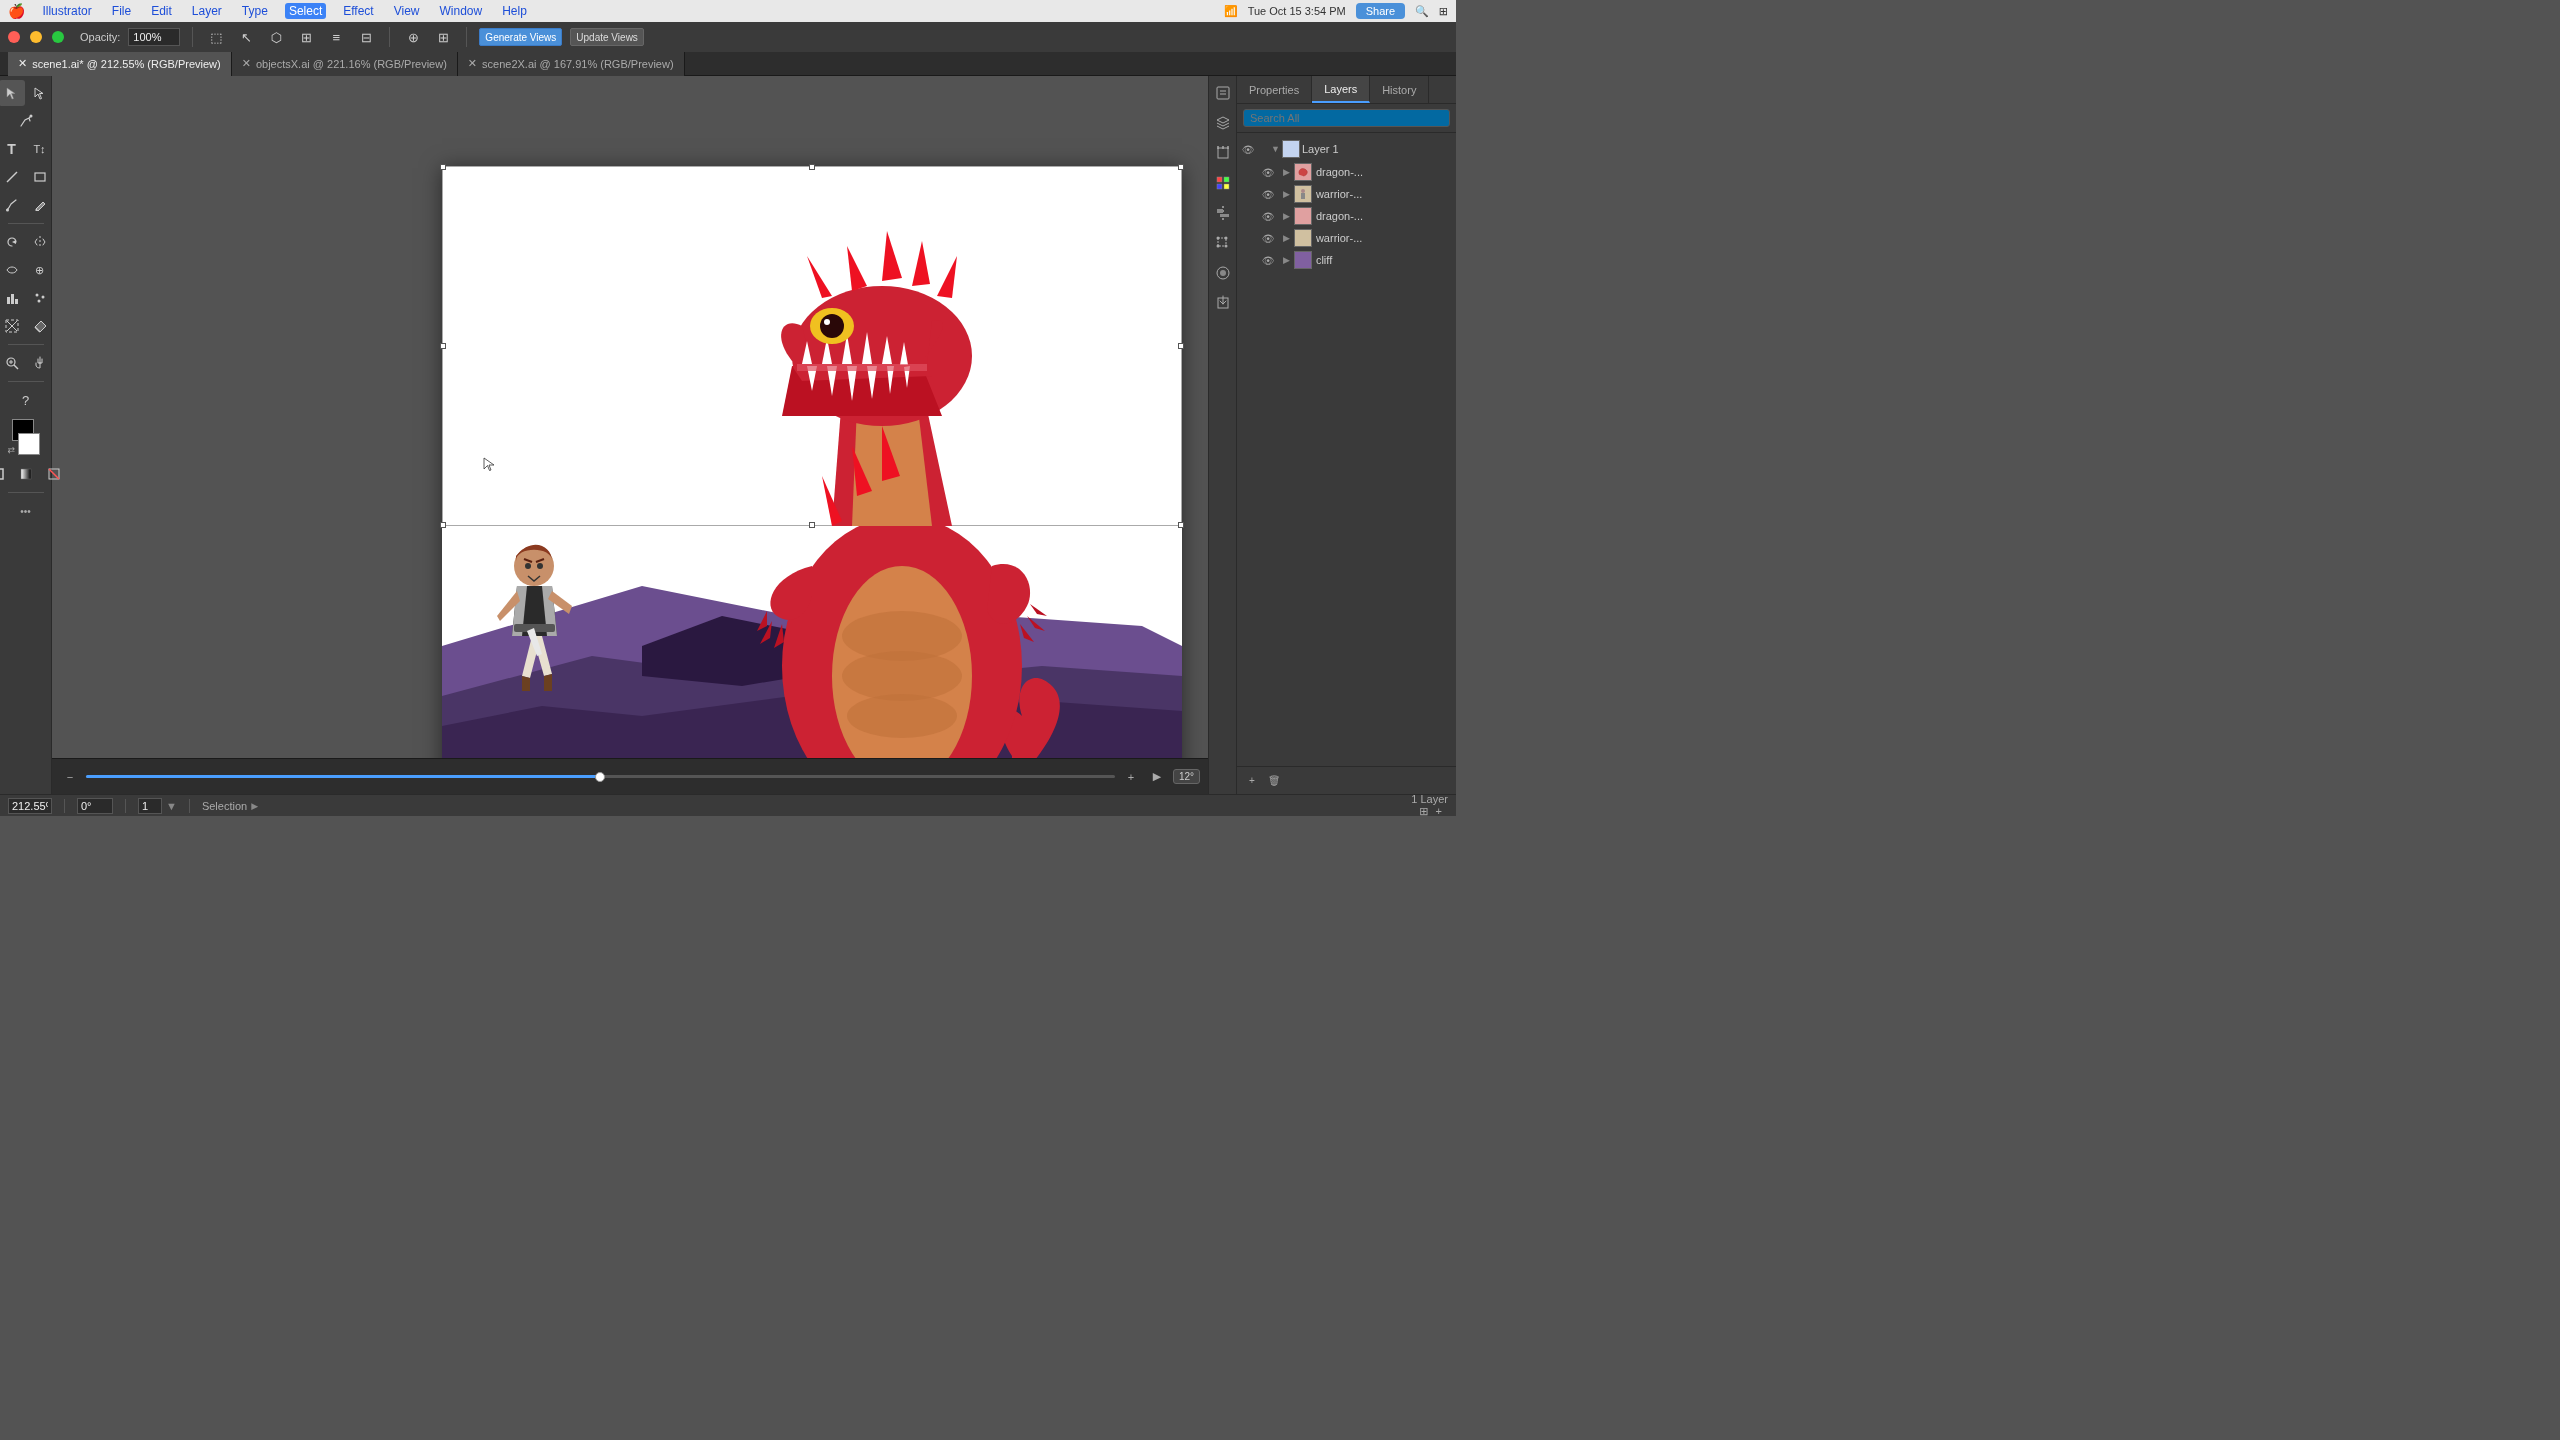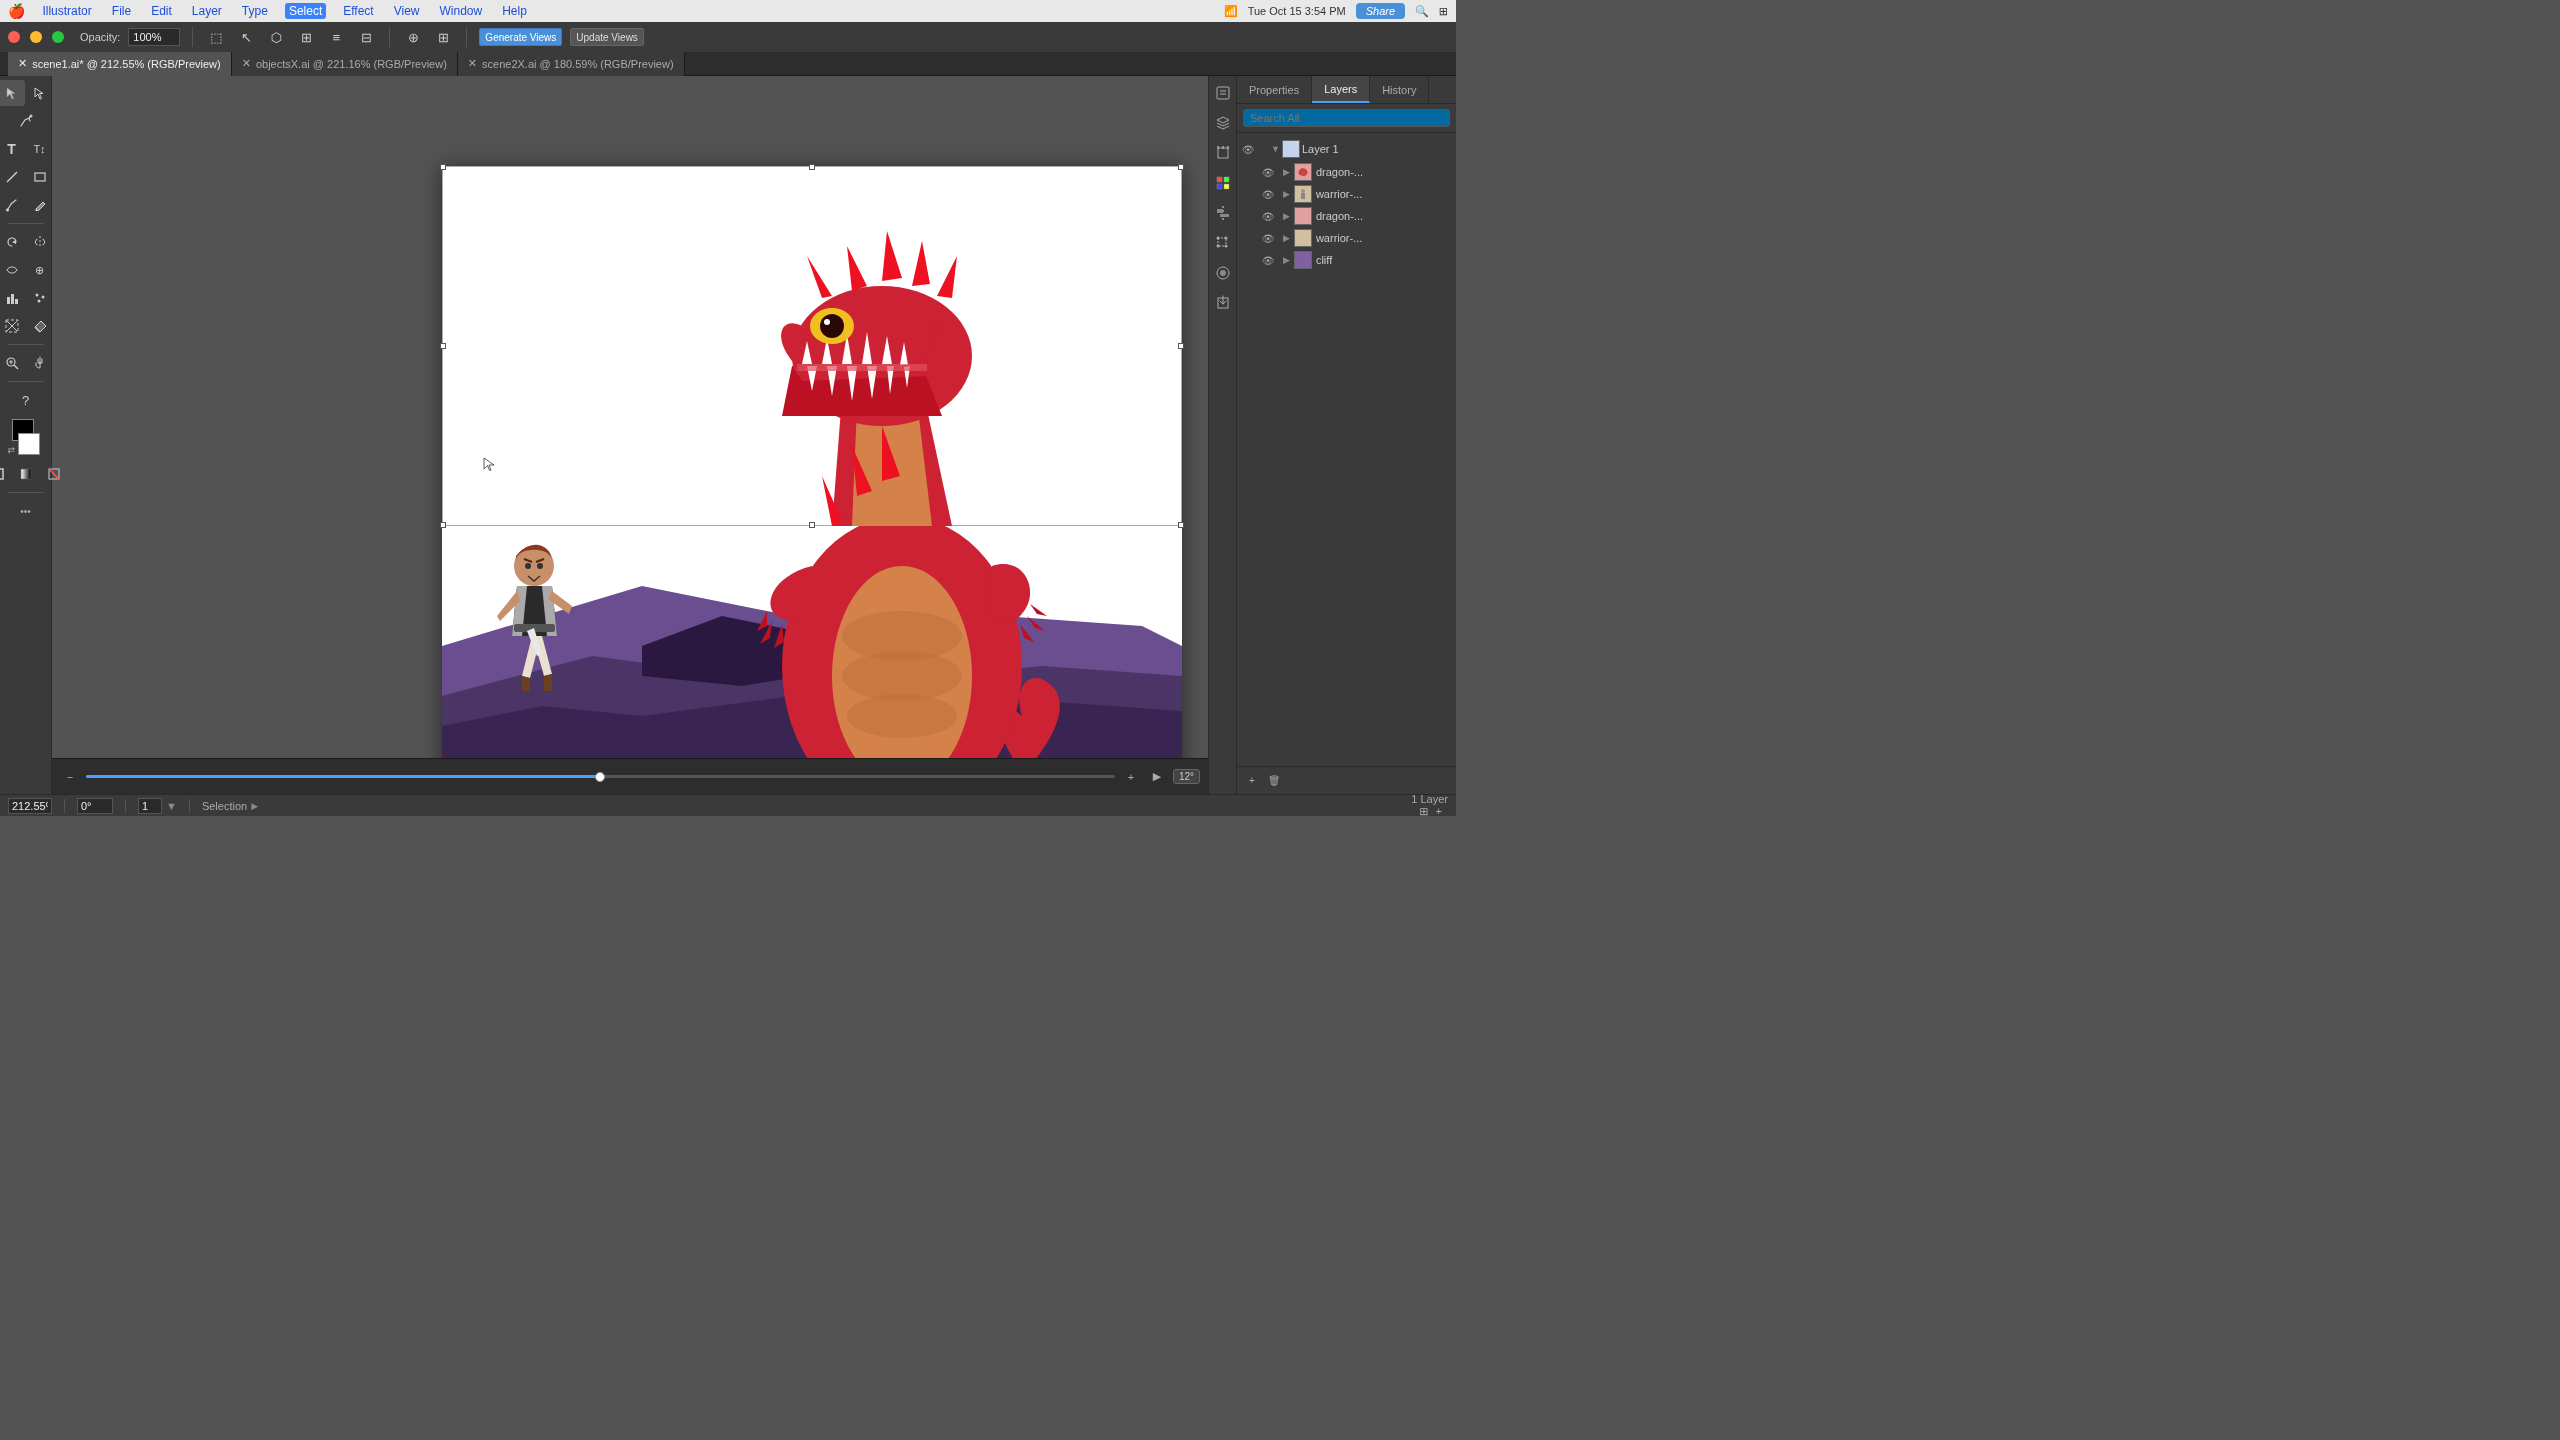--- a/index.html
+++ b/index.html
@@ -483,21 +483,21 @@
   <span class="menu-item">Layer</span>
   <span class="menu-item">Type</span>
   <span class="menu-item active">Select</span>
   <span class="menu-item">Effect</span>
   <span class="menu-item">View</span>
   <span class="menu-item">Window</span>
   <span class="menu-item">Help</span>
   <div class="menubar-right">
     <span>📶</span>
     <span>Tue Oct 15  3:54 PM</span>
-    <button style="background:#4a90d9;color:white;border:none;border-radius:4px;padding:2px 10px;font-size:11px;cursor:pointer;font-style:italic;">Share</button>
+    <button style="background:#4a90d9;color:white;border:none;border-radius:4px;padding:2px 10px;font-size:11px;cursor:pointer;">Share</button>
     <span style="cursor:pointer;">🔍</span>
     <span style="cursor:pointer;">⊞</span>
   </div>
 </div>
 
 <div id="optionsbar">
 
   <span style="width:12px;height:12px;background:#ff5f57;border-radius:50%;display:inline-block;margin-right:2px;"></span>
   <span style="width:12px;height:12px;background:#febc2e;border-radius:50%;display:inline-block;margin-right:2px;"></span>
   <span style="width:12px;height:12px;background:#28c840;border-radius:50%;display:inline-block;margin-right:8px;"></span>
@@ -529,21 +529,21 @@
   <div class="tab active">
     <span>✕</span>
     <span>scene1.ai* @ 212.55% (RGB/Preview)</span>
   </div>
   <div class="tab">
     <span>✕</span>
     <span>objectsX.ai @ 221.16% (RGB/Preview)</span>
   </div>
   <div class="tab">
     <span>✕</span>
-    <span>scene2X.ai @ 180.59% (RGB/Preview)</span>
+    <span>scene2X.ai @ 167.91% (RGB/Preview)</span>
   </div>
 </div>
 
 <div id="toolbar">
   <div class="tool-pair">
     <div class="tool-btn active" title="Selection Tool">
       <svg width="14" height="14" viewBox="0 0 14 14" fill="none">
         <path d="M2 2 L2 11 L5 8 L7 13 L8.5 12.5 L6.5 7.5 L10 7.5 Z" fill="#ccc" stroke="#888" stroke-width="0.5"></path>
       </svg>
     </div>

